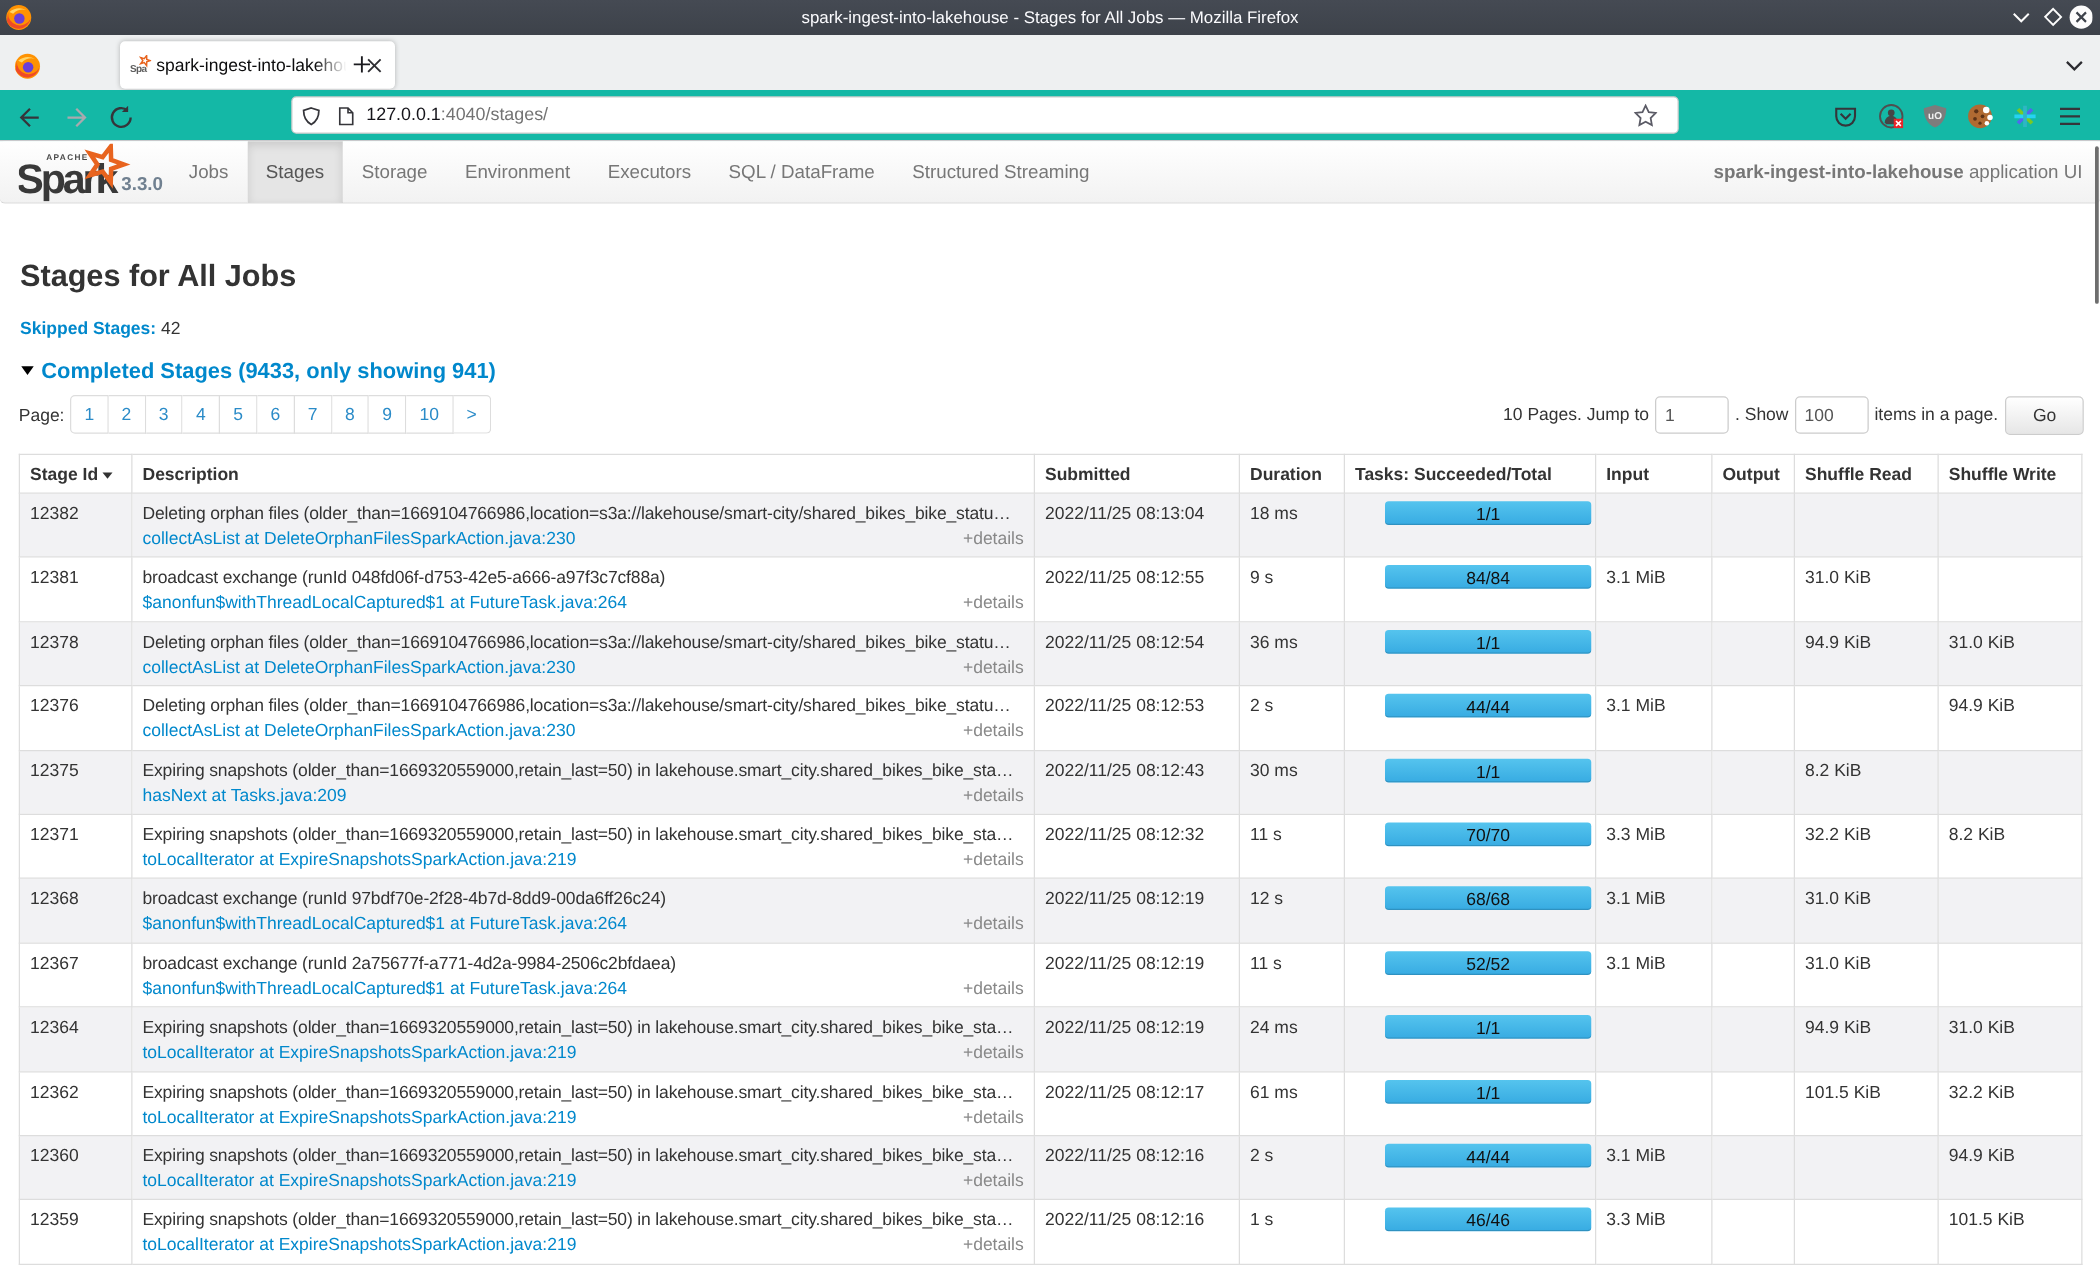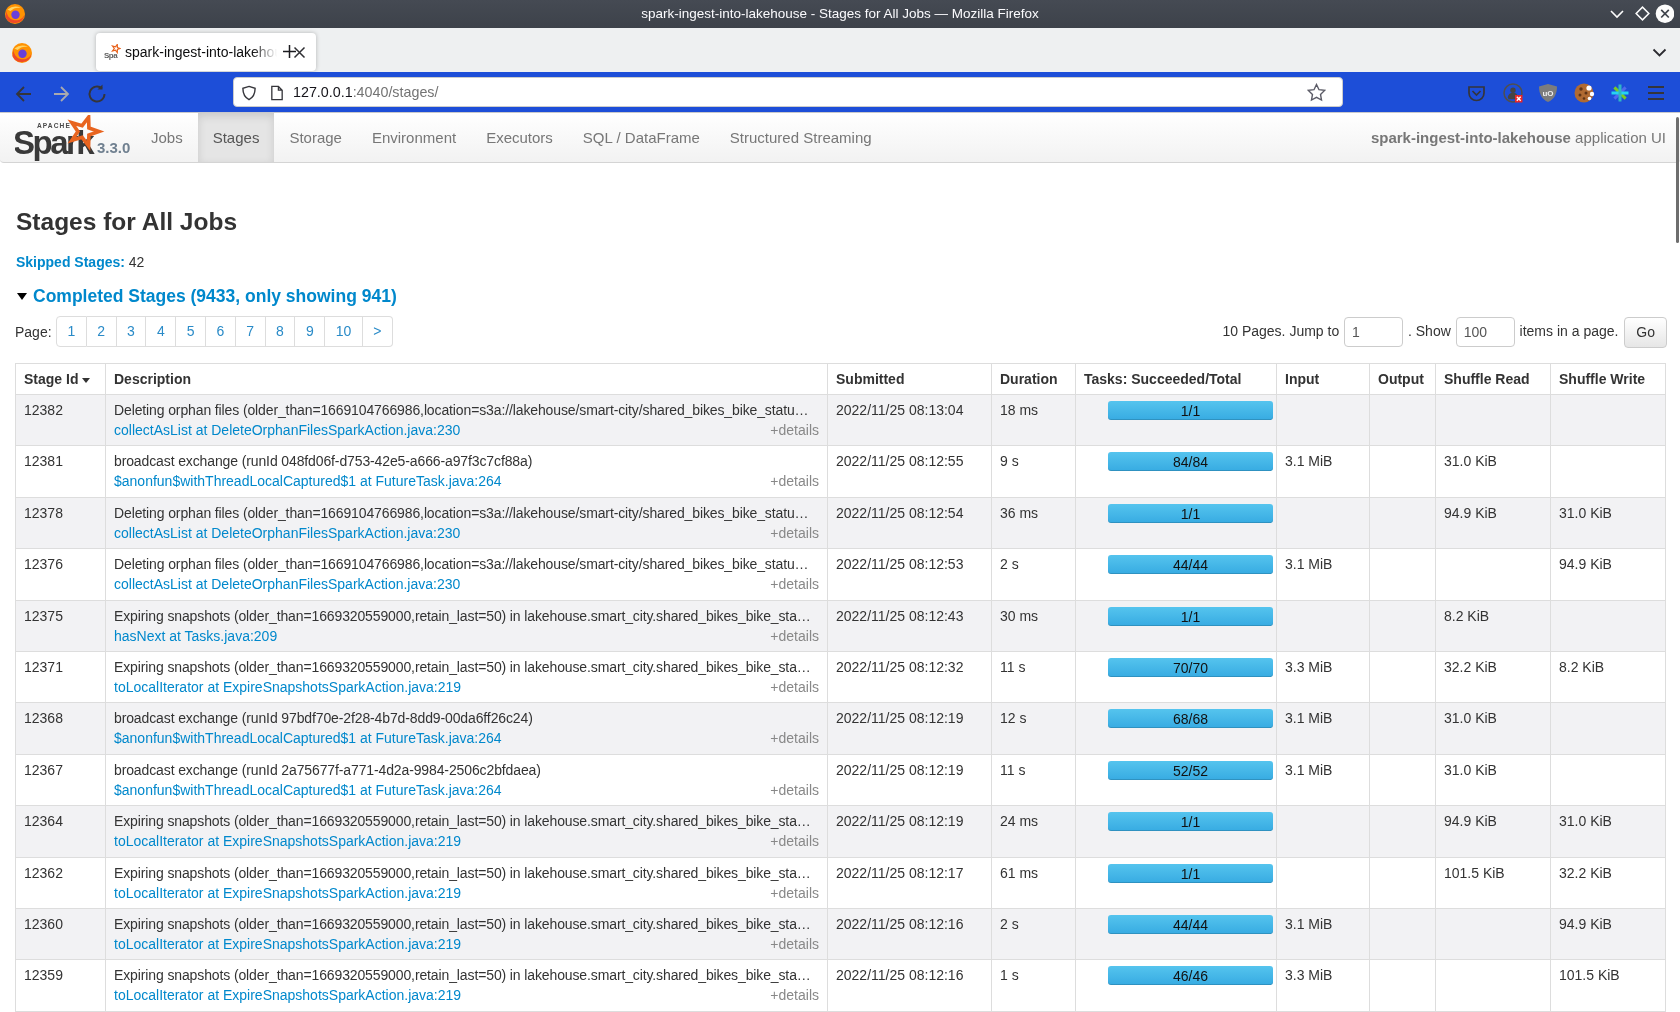--- a/index.html
+++ b/index.html
@@ -13,21 +13,21 @@
 #tabbar { position:absolute; left:0; top:28px; width:1680px; height:44px; background:#eef0f1; }
 #tab { position:absolute; left:48px; top:5px; width:220px; height:38px; background:#fff; border-radius:4px;
   box-shadow:0 0 4px rgba(0,0,0,.25);margin-left:48px; }
 #tab .tlabel { position:absolute; left:29px; top:11px; width:182px; height:18px; overflow:hidden; white-space:nowrap;
   font-size:14px; color:#0c0c0d; }
 #tab .fade { position:absolute; right:8px; top:2px; width:56px; height:34px;
   background:linear-gradient(to right, rgba(255,255,255,0), #fff 45%); }
 #tab .close { position:absolute; right:8px; top:10px; }
 #newtab { position:absolute; left:282px; top:16px; }
 #alltabs { position:absolute; left:1652px; top:17px; }
-#toolbar { position:absolute; left:0; top:72px; width:1680px; height:40px; background:#1d4ed8; border-bottom:1px solid #c9c9cc; }
+#toolbar { position:absolute; left:0; top:72px; width:1680px; height:40px; background:#14b8a6; border-bottom:1px solid #c9c9cc; }
 #urlbox { position:absolute; left:233px; top:5px; width:1108px; height:28px; background:#fff;
   border:1px solid #ccc; border-radius:4px; }
 #urltext { position:absolute; left:59px; top:0; height:28px; line-height:28px; font-size:14.3px; color:#15141a; white-space:nowrap; }
 #urltext .g { color:#737373; }
 .ticon { position:absolute; top:0; }
 
 
 #page { position:absolute; left:0; top:113px; width:1680px; height:899px; background:#fff; overflow:hidden; }
 #navbar { position:relative; height:49px; border-bottom:1px solid #d4d4d4;
   background:linear-gradient(#ffffff,#f2f2f2); border-radius:4px; }
@@ -52,21 +52,21 @@
 #pagelabel { position:absolute; left:0px; top:8px; }
 ul.pagination { position:absolute; left:41px; top:0; list-style:none; display:inline-block; }
 ul.pagination li { float:left; }
 ul.pagination li a { display:block; border:1px solid #ddd; border-left-width:0; padding:5px 10.5px; font-size:14px; line-height:19px;
   color:#2a8bc8; text-decoration:none; background:#fff; }
 ul.pagination li:first-child a { border-left-width:1px; border-radius:4px 0 0 4px; }
 ul.pagination li:last-child a { border-radius:0 4px 4px 0; }
 #jumpctl { position:absolute; right:-2px; top:0; height:32px; line-height:31px; }
 #jumpctl input { width:43px; height:18px; border:1px solid #ccc; border-radius:4px; padding:5px 7px; font-size:14px;
   font-family:"Liberation Sans",sans-serif; color:#555; margin:0 1px; vertical-align:middle; }
-#gobtn { display:inline-block; margin-left:2px; padding:5px 11px; border:1px solid #ccc; border-radius:4px;
+#gobtn { display:inline-block; margin-left:2px; padding:5px 21px; border:1px solid #ccc; border-radius:4px;
   background:linear-gradient(#ffffff,#e6e6e6); color:#333; font-size:14px; line-height:19px; vertical-align:middle; }
 
 table.stages { border-collapse:collapse; table-layout:fixed; margin:15px 0 0 15px; width:1650px; font-size:14px; color:#333; }
 table.stages th, table.stages td { border:1px solid #ddd; padding:5px 8px; text-align:left; vertical-align:top;
   line-height:20px; overflow:hidden; }
 table.stages th { font-weight:bold; height:20px; white-space:nowrap; }
 table.stages tbody tr { height:51.4px; }
 table.stages tbody tr:nth-child(odd) { background:#f2f2f4; }
 td.c-desc .d1 { white-space:nowrap; overflow:hidden; height:20px; letter-spacing:-0.12px; }
 td.c-desc .d2 a { color:#0088cc; text-decoration:none; }

